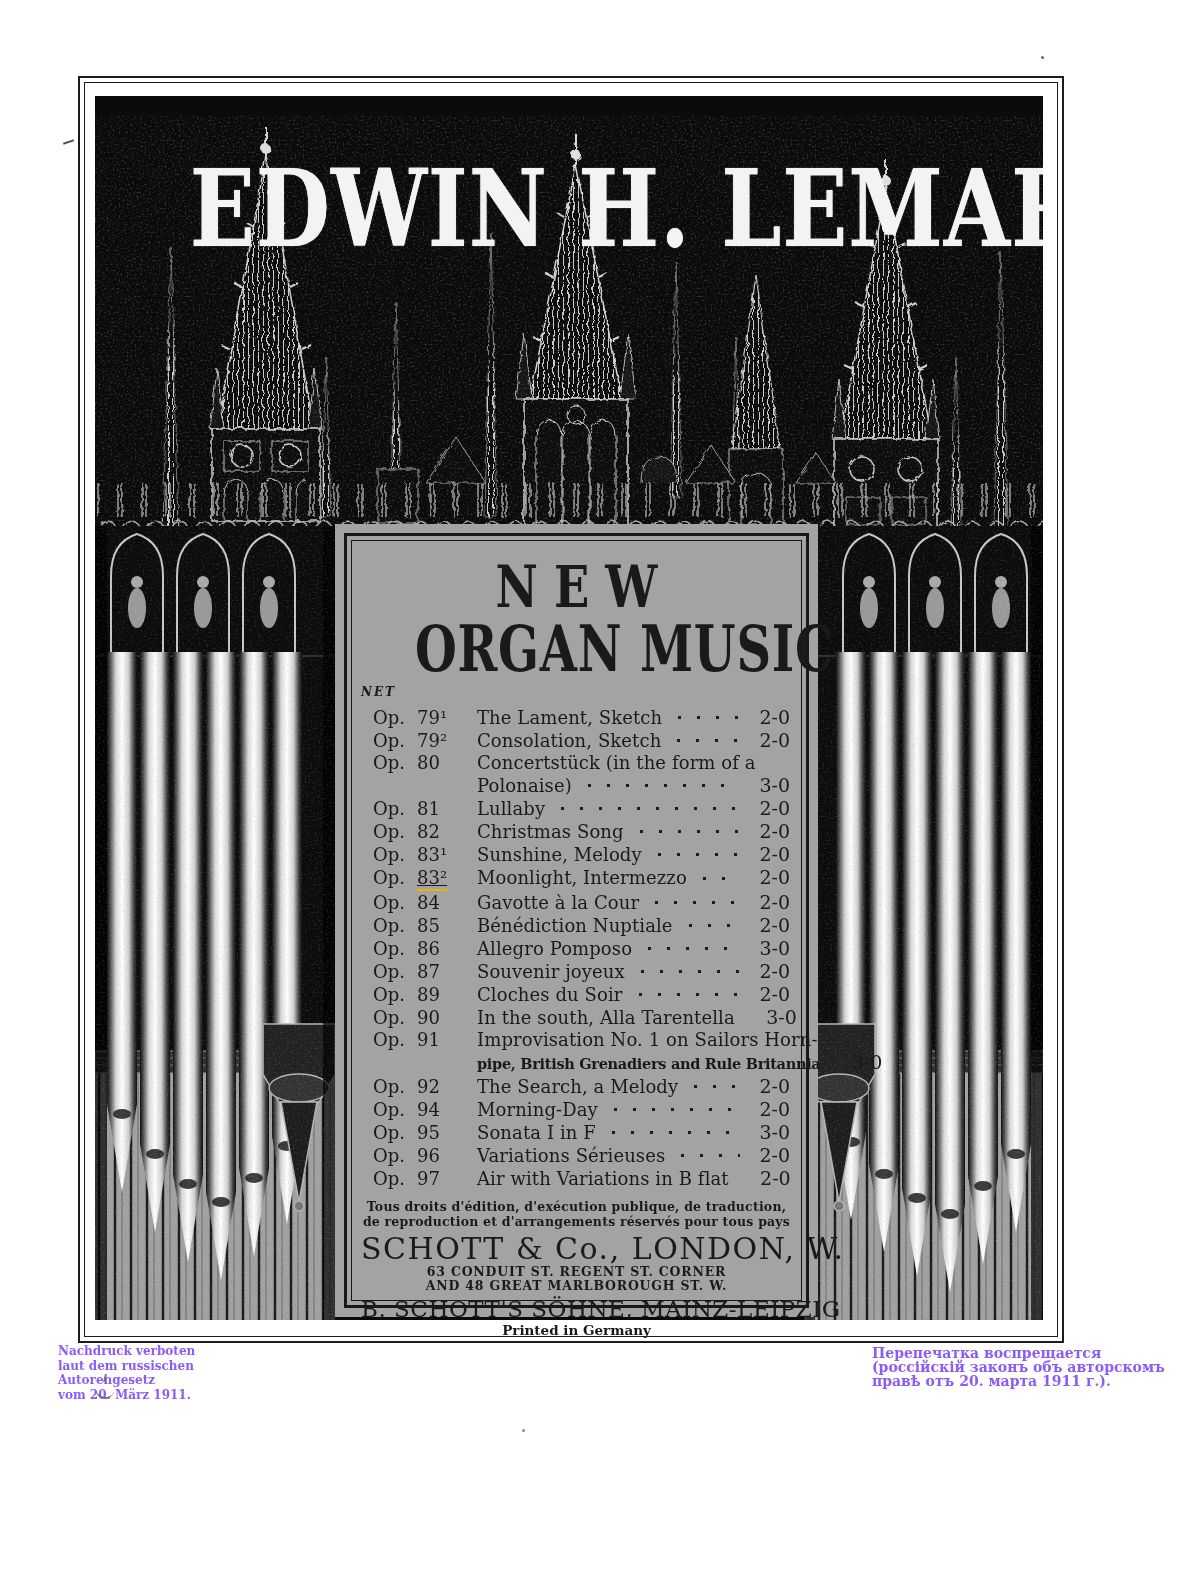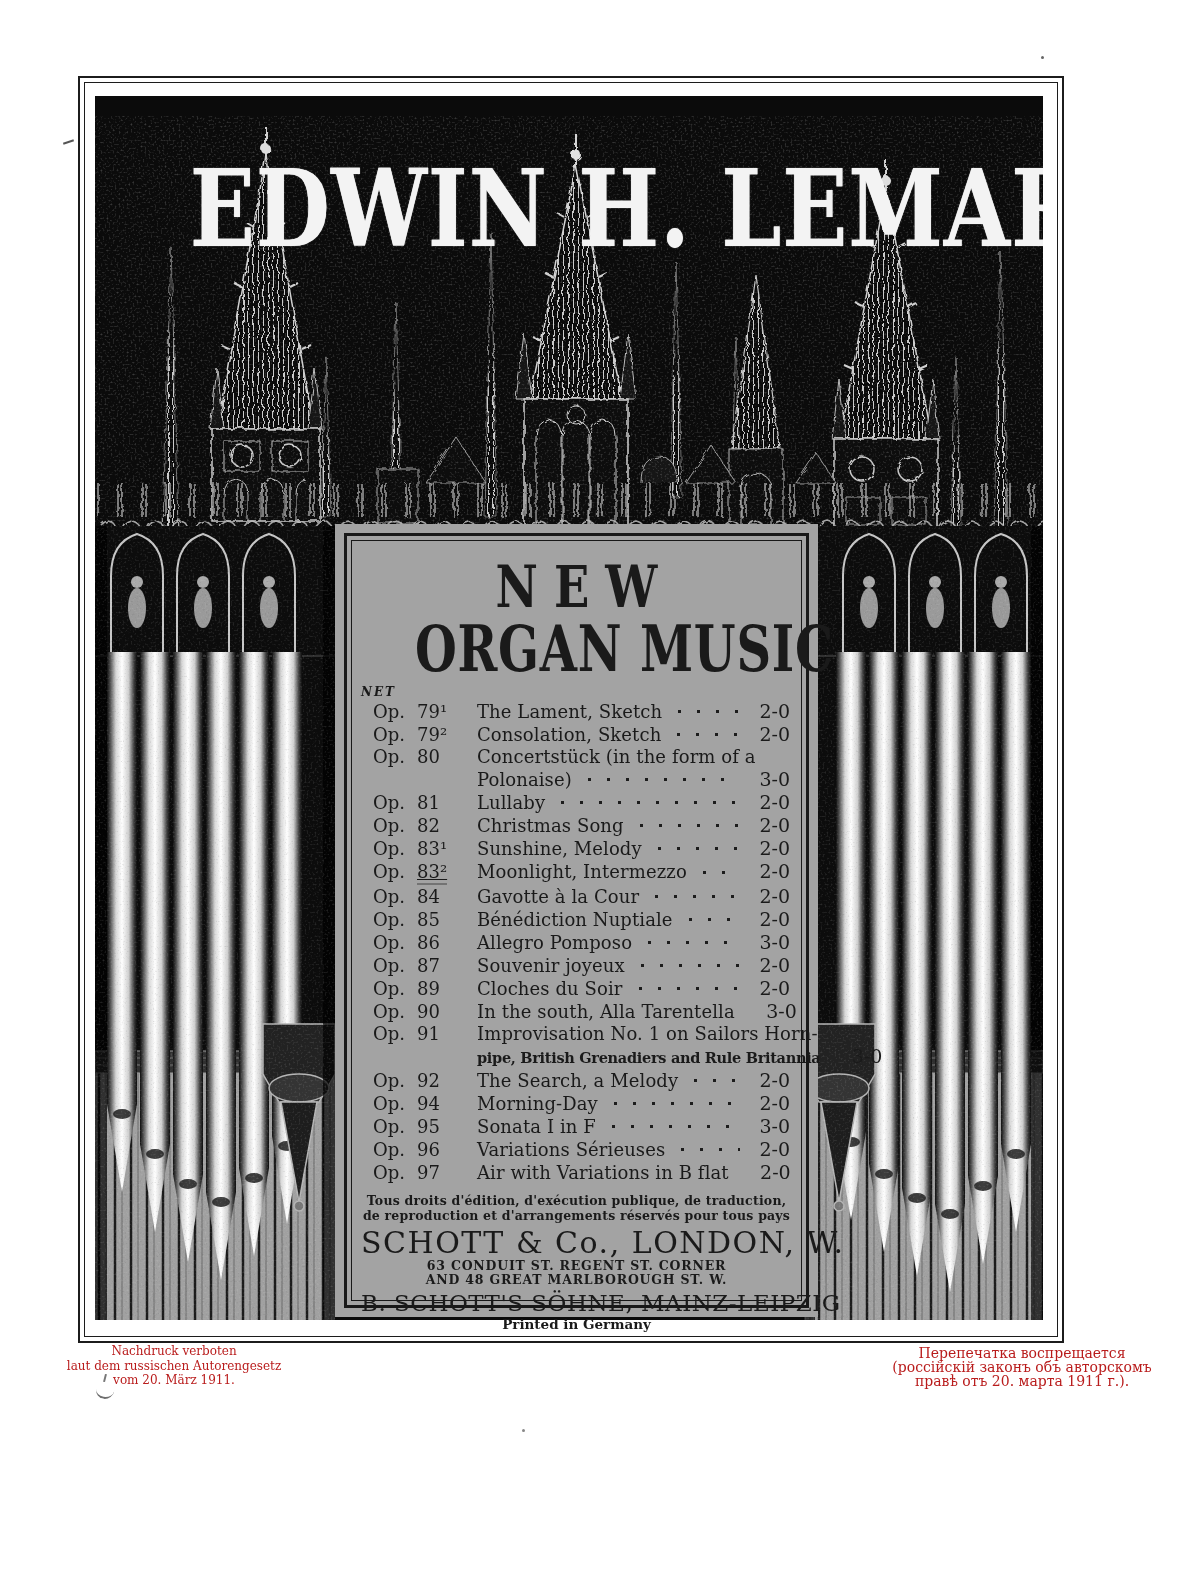--- a/index.html
+++ b/index.html
@@ -25,43 +25,43 @@
   .panel-b2{position:absolute;inset:16px;border:1px solid #181818;pointer-events:none;}
   .pc{position:absolute;left:26px;right:26px;top:14px;bottom:12px;}
 
   .h1{margin-top:20px;text-align:center;font-weight:bold;font-size:58px;line-height:58px;
       letter-spacing:20px;padding-left:20px;transform:scaleX(0.8);transform-origin:50% 50%;white-space:nowrap;}
   .h2{text-align:center;font-weight:bold;font-size:64px;line-height:66px;letter-spacing:1px;
       transform:scaleX(0.75);transform-origin:50% 50%;white-space:nowrap;}
   .net{font-size:12px;font-style:italic;font-weight:bold;letter-spacing:2px;
        padding-right:2px;margin-top:4px;line-height:12px;}
 
-  .list{margin-top:2px;padding-left:12px;padding-right:2px;font-size:18px;}
+  .list{margin-top:8px;padding-left:12px;padding-right:2px;font-size:18px;}
   .row{display:flex;align-items:baseline;line-height:22px;white-space:nowrap;}
   .opcell{flex:0 0 104px;display:flex;}
   .pre{flex:0 0 44px;}
-  .num.ul{border-bottom:2px solid #737373;text-decoration:underline;}
+  .num.ul{border-bottom:2px solid #eab308;text-decoration:underline;}
   .titlecell{letter-spacing:0.1px;}
   .titlecell.compact{font-size:14.5px;letter-spacing:-0.3px;font-weight:bold;}
   .dots{flex:1 1 auto;min-width:4px;height:7px;align-self:center;margin:0 6px 0 8px;
         background-image:radial-gradient(circle,#1c1c1c 1.6px,rgba(0,0,0,0) 2px);
         background-size:19px 7px;background-repeat:repeat-x;background-position:0 50%;}
   .dots.hide{visibility:hidden;}
   .price{flex:0 0 44px;text-align:right;font-size:19px;}
 
   .rights{margin-top:9px;text-align:center;font-size:12.5px;font-weight:bold;line-height:15px;
           letter-spacing:0.2px;}
   .pub1{margin-top:3px;text-align:center;font-size:30px;line-height:33px;letter-spacing:1.5px;white-space:nowrap;}
   .addr{text-align:center;font-size:12.5px;line-height:14px;letter-spacing:0.8px;font-weight:bold;}
   .pub2{margin-top:3px;text-align:right;font-size:23px;line-height:26px;letter-spacing:0.5px;white-space:nowrap;}
   .cities{text-align:center;font-size:19px;line-height:22px;letter-spacing:2px;}
   .printed{margin-top:0;text-align:center;font-size:13.5px;line-height:16px;font-weight:bold;}
 
   
-  .fn{position:absolute;text-align:center;font-weight:normal;color:#b91c1c;}
+  .fn{position:absolute;text-align:left;font-weight:bold;color:#8b5cf6;}
   .fn-de{left:58px;top:1344px;width:232px;font-size:12px;line-height:14.5px;}
   .fn-ru{left:872px;top:1346px;width:300px;font-size:14px;line-height:14px;}
 
   
   .a1{position:absolute;left:63px;top:141px;width:11px;height:2px;background:#555;transform:rotate(-18deg);}
   .a2{position:absolute;left:1041px;top:56px;width:3px;height:3px;border-radius:50%;background:#666;}
   .a3{position:absolute;left:96px;top:1386px;width:18px;height:11px;border-bottom:2px solid #6f6f6f;
       border-radius:0 0 12px 10px;transform:rotate(9deg);}
   .a4{position:absolute;left:104px;top:1374px;width:2px;height:8px;background:#777;transform:rotate(14deg);}
   .a5{position:absolute;left:522px;top:1429px;width:3px;height:3px;border-radius:50%;background:#888;}

